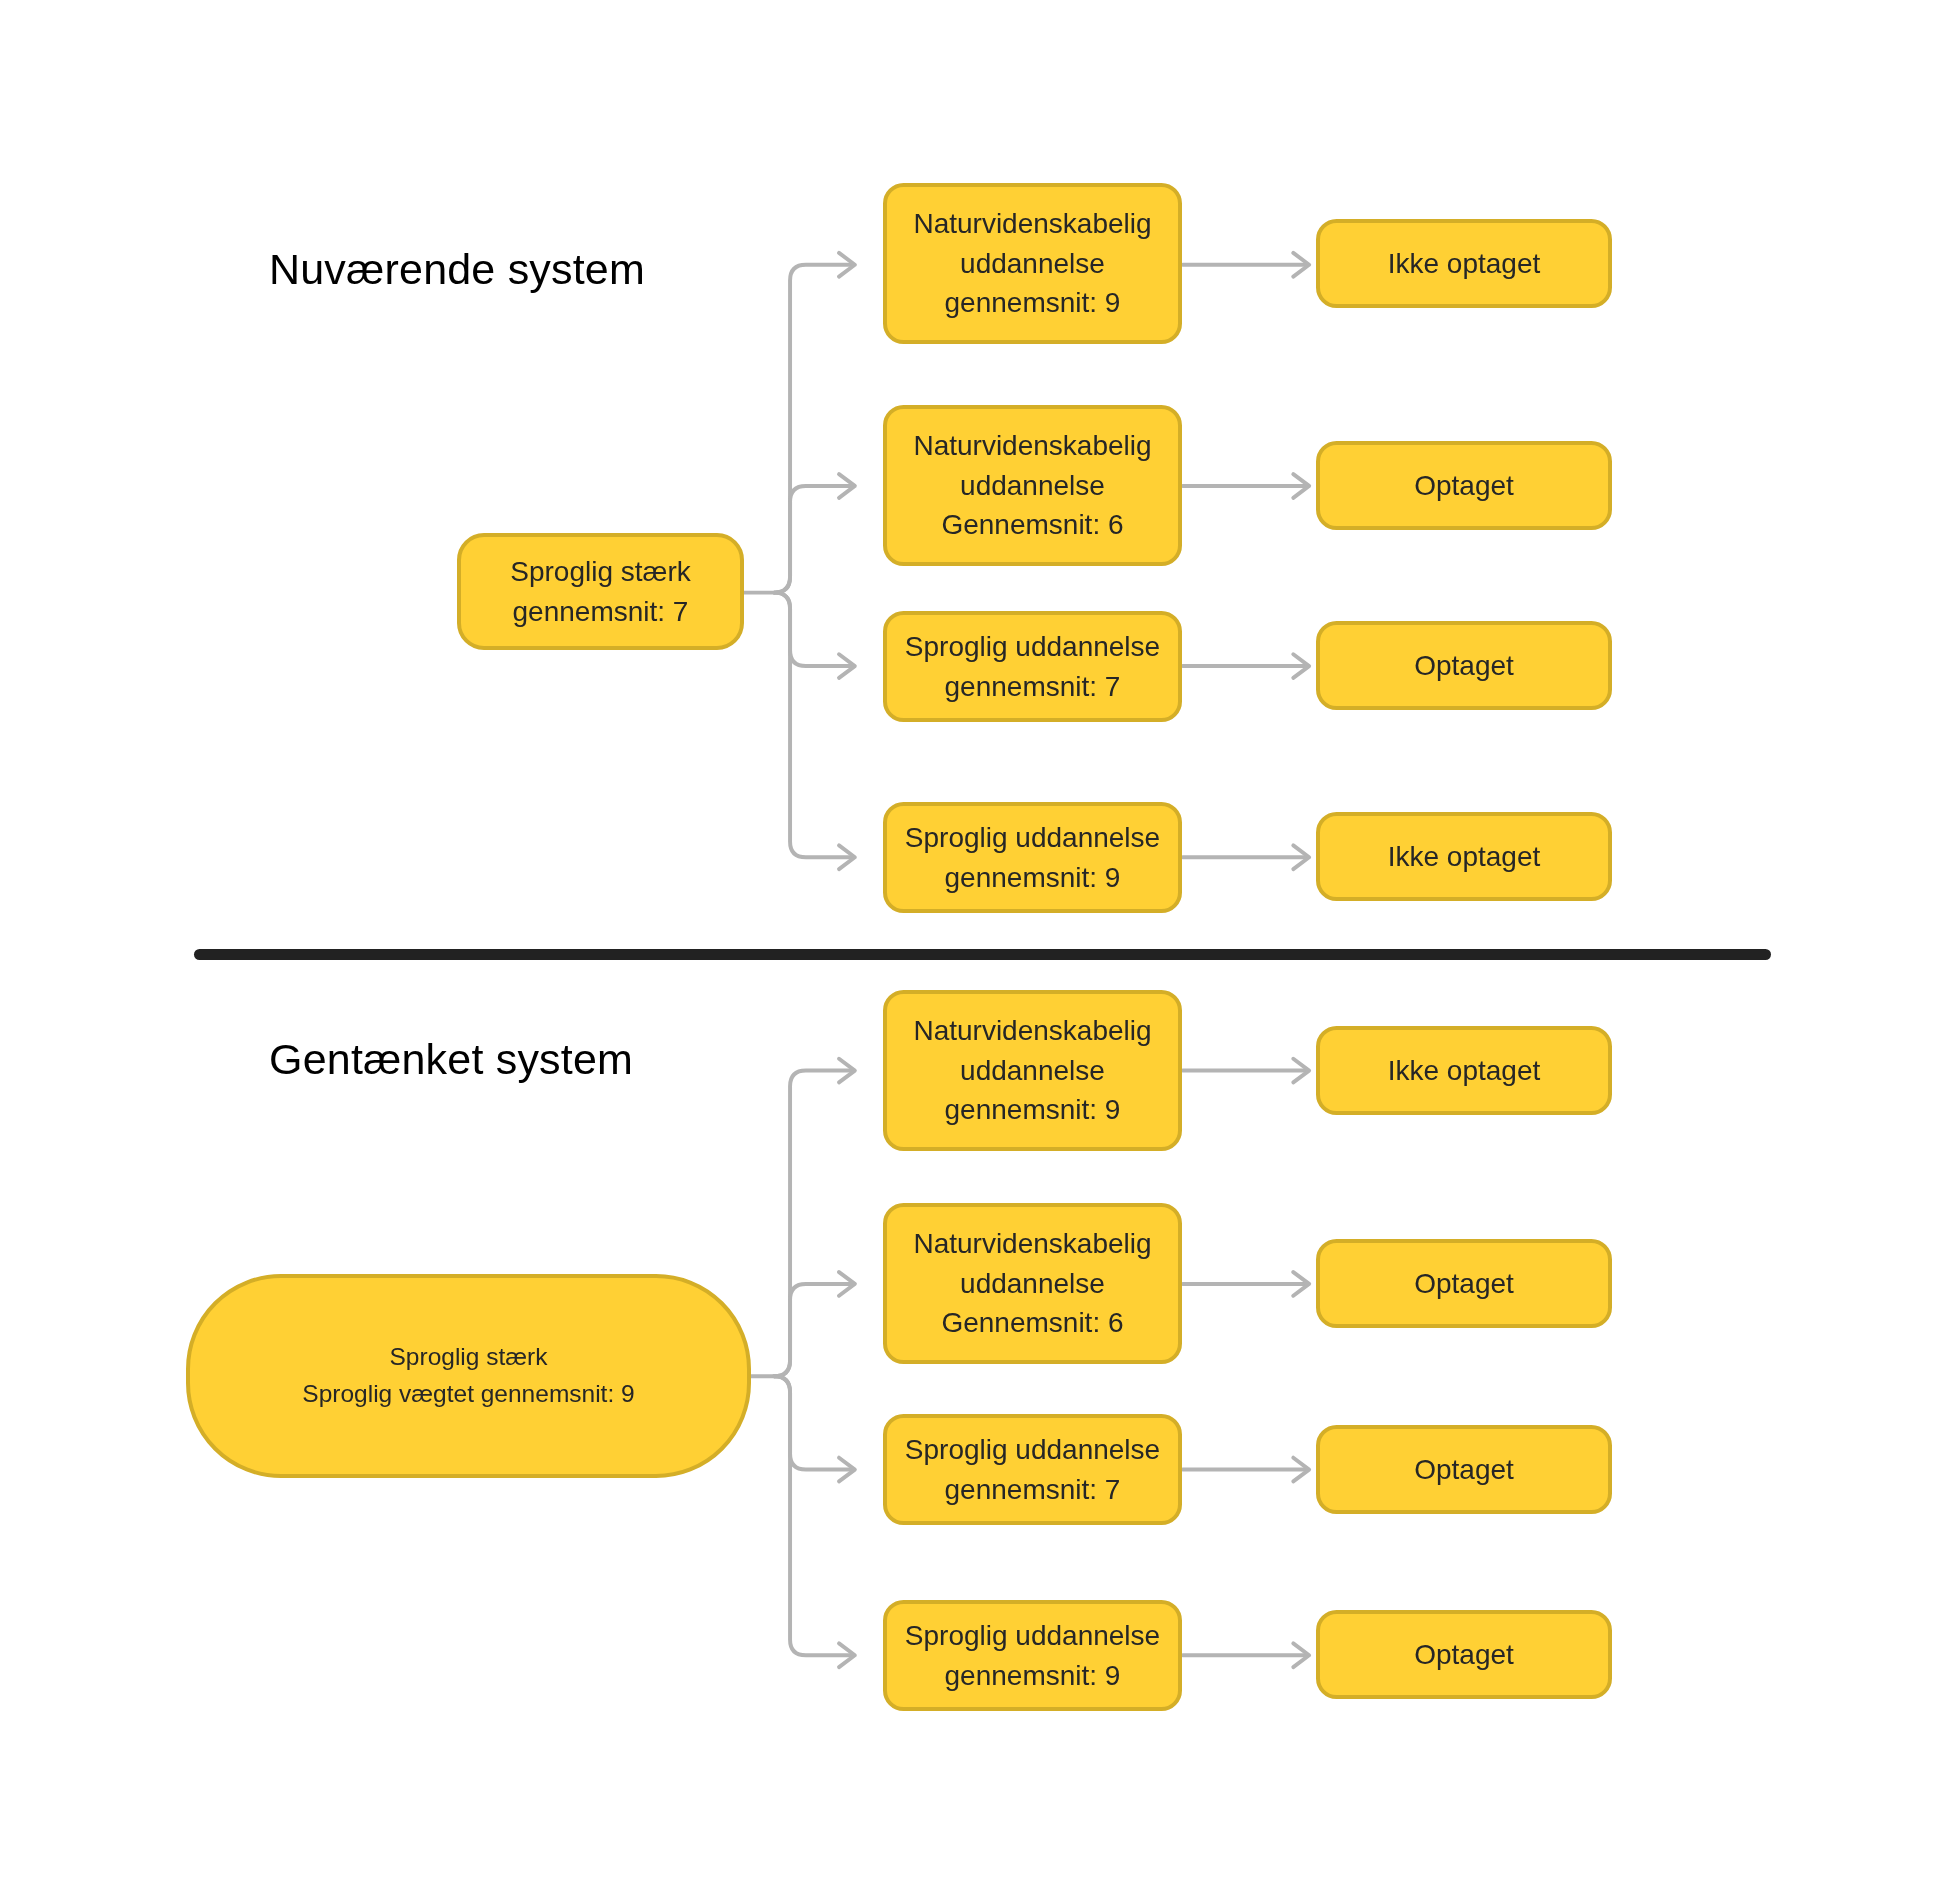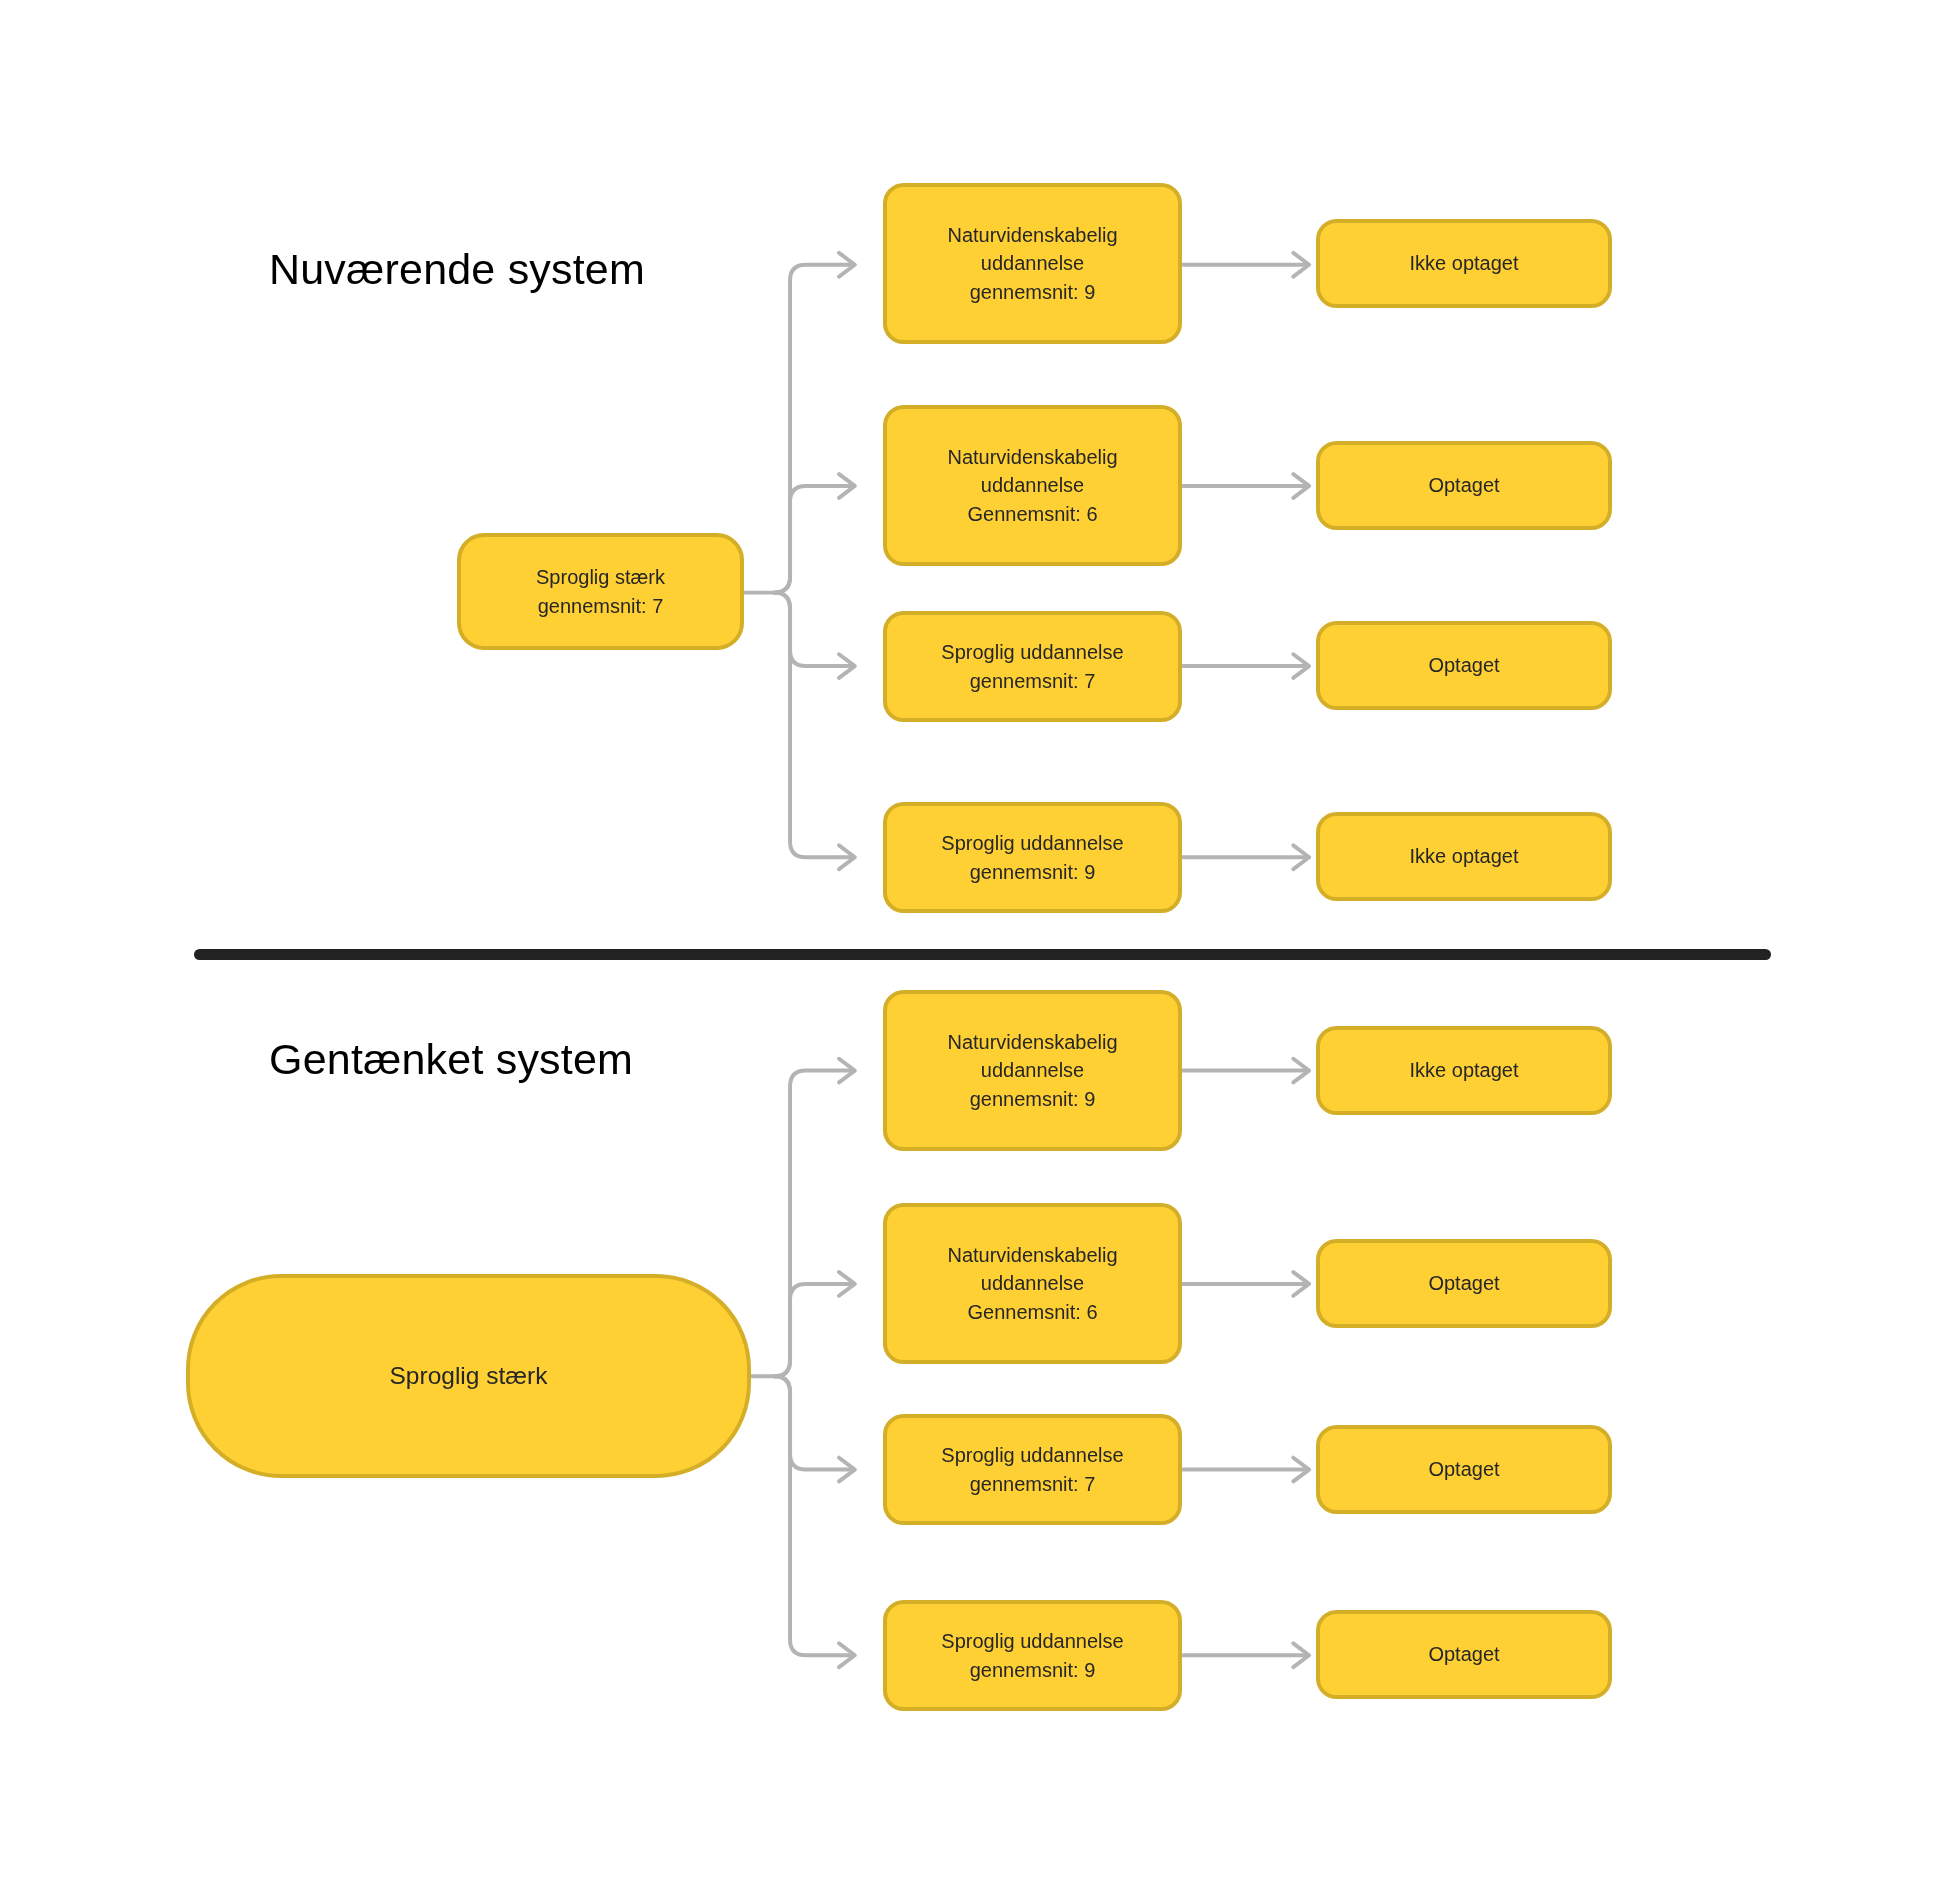--- a/index.html
+++ b/index.html
@@ -39,21 +39,21 @@
   .node {
     position: absolute;
     box-sizing: border-box;
     background: #FFD034;
     border: 4.7px solid #D4AE27;
     border-radius: 20.5px;
     display: flex;
     align-items: center;
     justify-content: center;
     text-align: center;
-    font-size: 20px;
+    font-size: 28px;
     line-height: 1.42;
     color: #262626;
     padding: 4.7px 8px;
   }
   .node.root-top {
     border-radius: 27px;
   }
   .node.root-bottom {
     border-radius: 95px;
     font-size: 24.5px;
@@ -187,20 +187,21 @@
     </span>
   </div>
 
   <div class="divider" style="left:194px; top:949px; width:1577px; height:11px;"></div>
 
   <div class="section-title" style="left:269px; top:1035px;">Gentænket system</div>
 
   <div class="node root-bottom" style="left:186px; top:1274px; width:565px; height:204px;">
     <span class="lines">
       <span>Sproglig stærk</span>
+      <span>Sproglig vægtet gennemsnit: 9</span>
     </span>
   </div>
 
   <div class="node" style="left:883px; top:990px; width:299px; height:161px;">
     <span class="lines">
       <span>Naturvidenskabelig</span>
       <span>uddannelse</span>
       <span>gennemsnit: 9</span>
     </span>
   </div>

